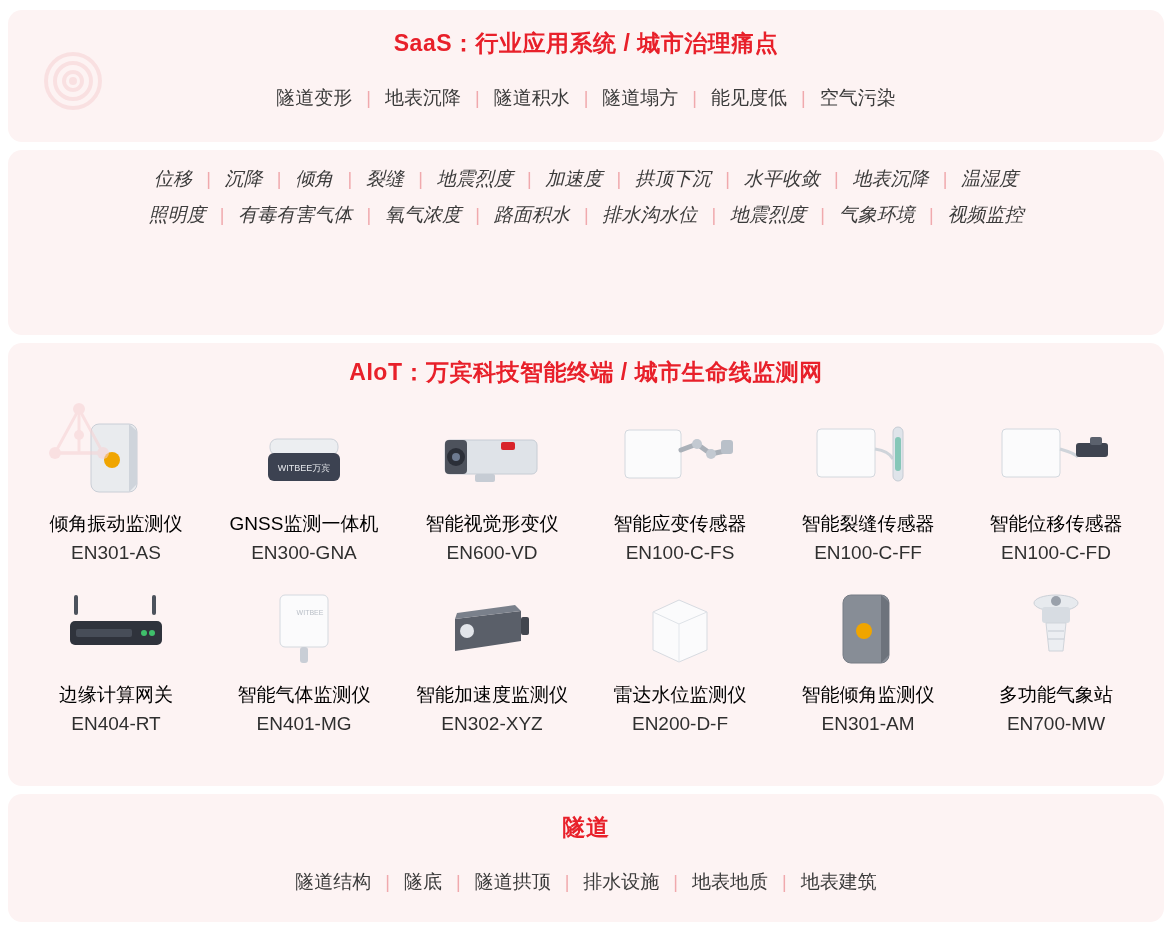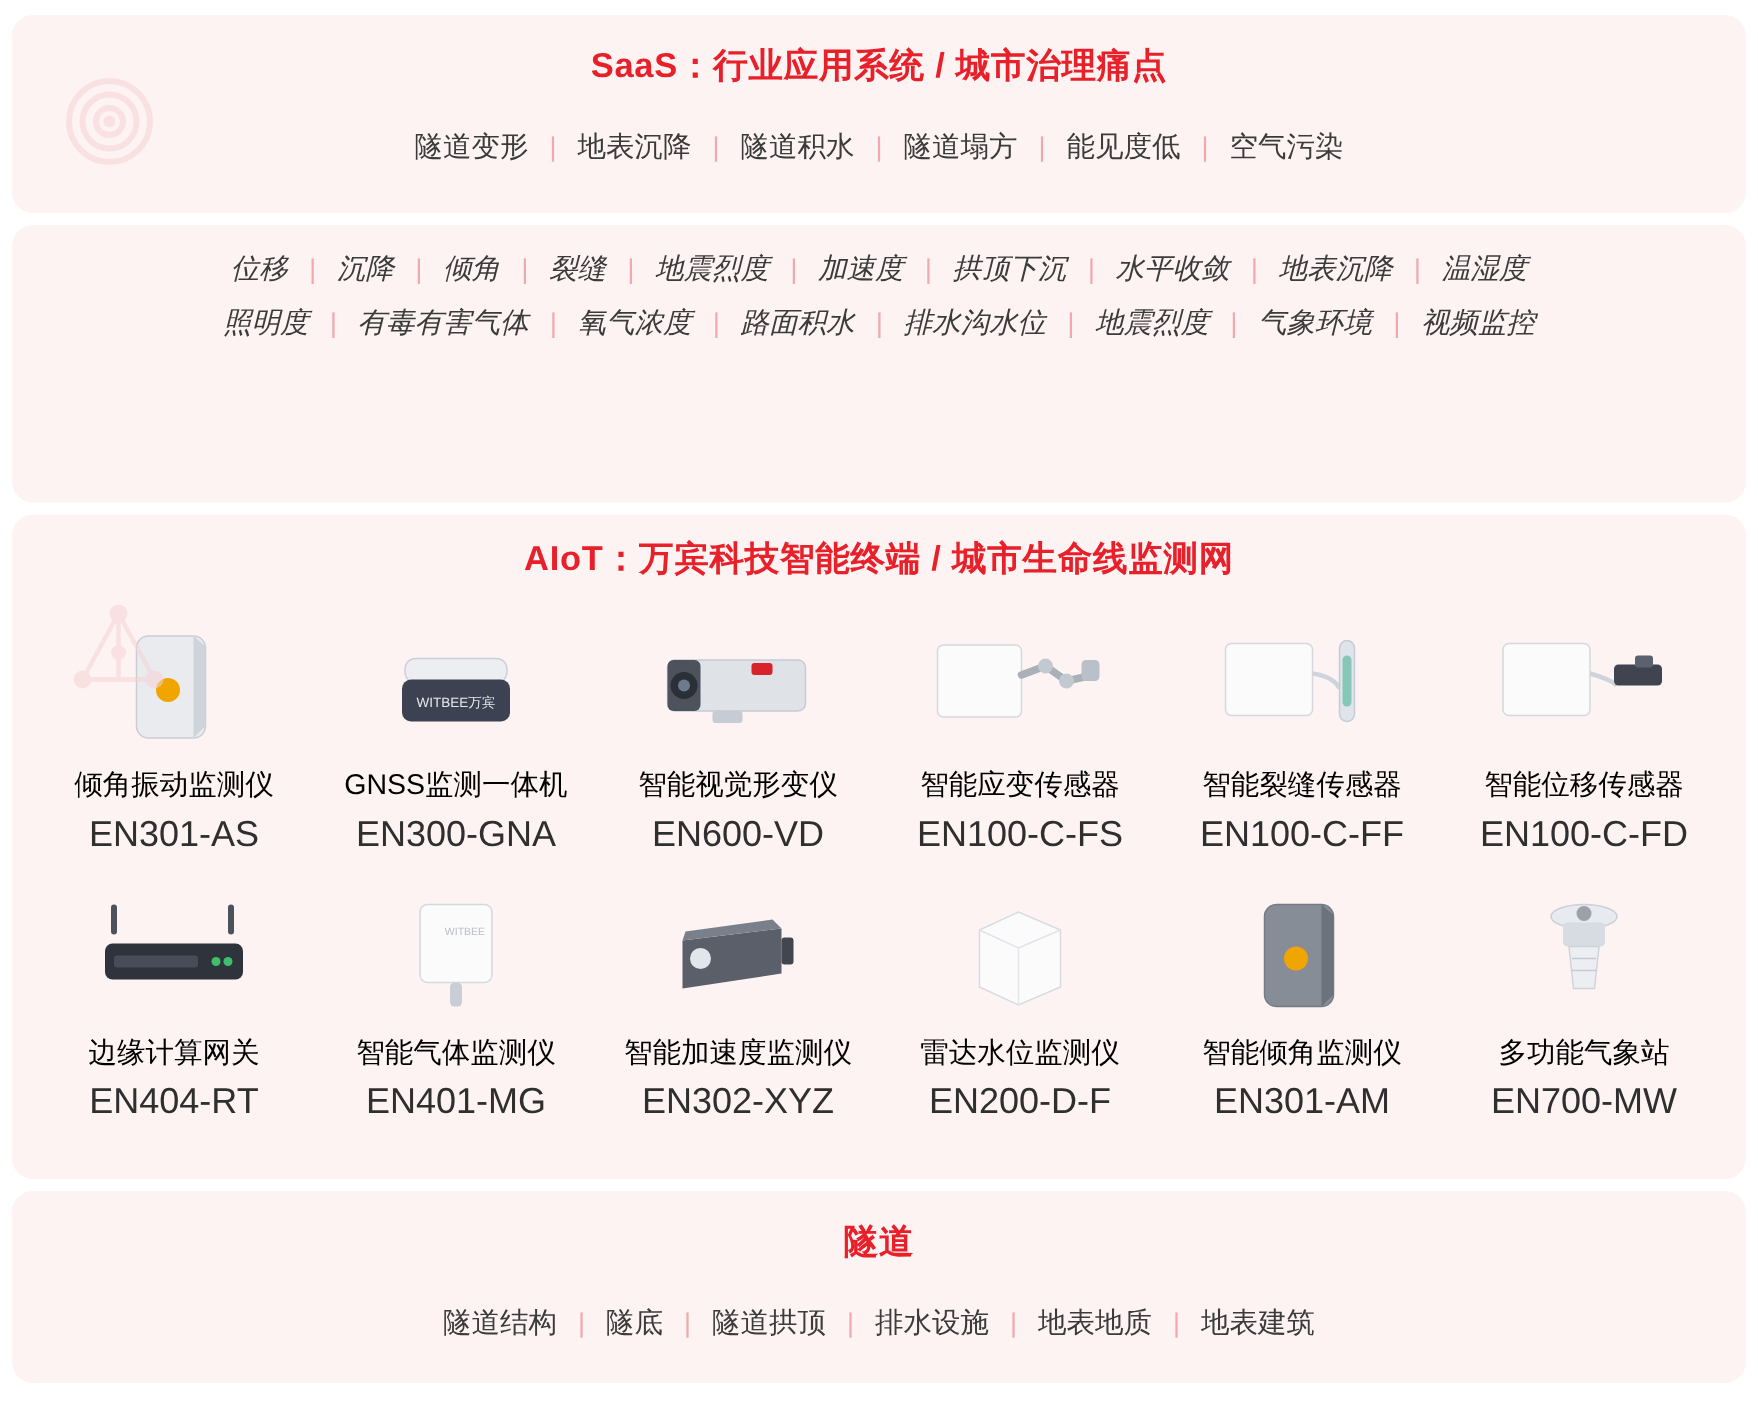--- a/index.html
+++ b/index.html
@@ -107,21 +107,21 @@
     justify-content: center;
     margin-bottom: 10px;
   }
   .device-name {
     font-size: 19px;
     color: #000000;
     line-height: 1.5;
     white-space: nowrap;
   }
   .device-model {
-    font-size: 24px;
+    font-size: 19px;
     color: #2f2f2f;
     line-height: 1.5;
     white-space: nowrap;
   }
 
   
   #tunnel-panel {
     height: 128px;
     padding-top: 18px;
   }

